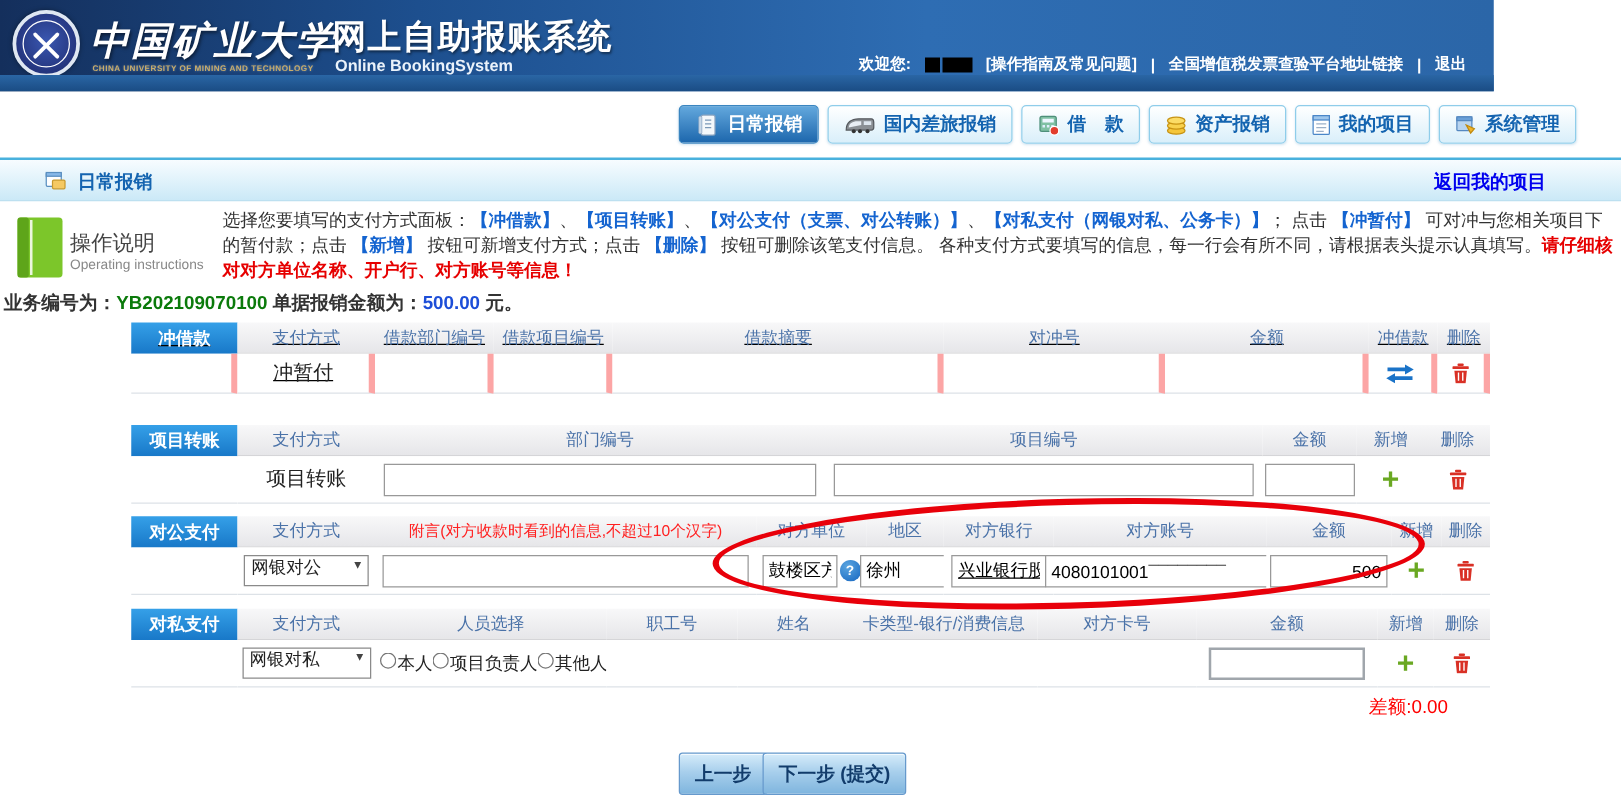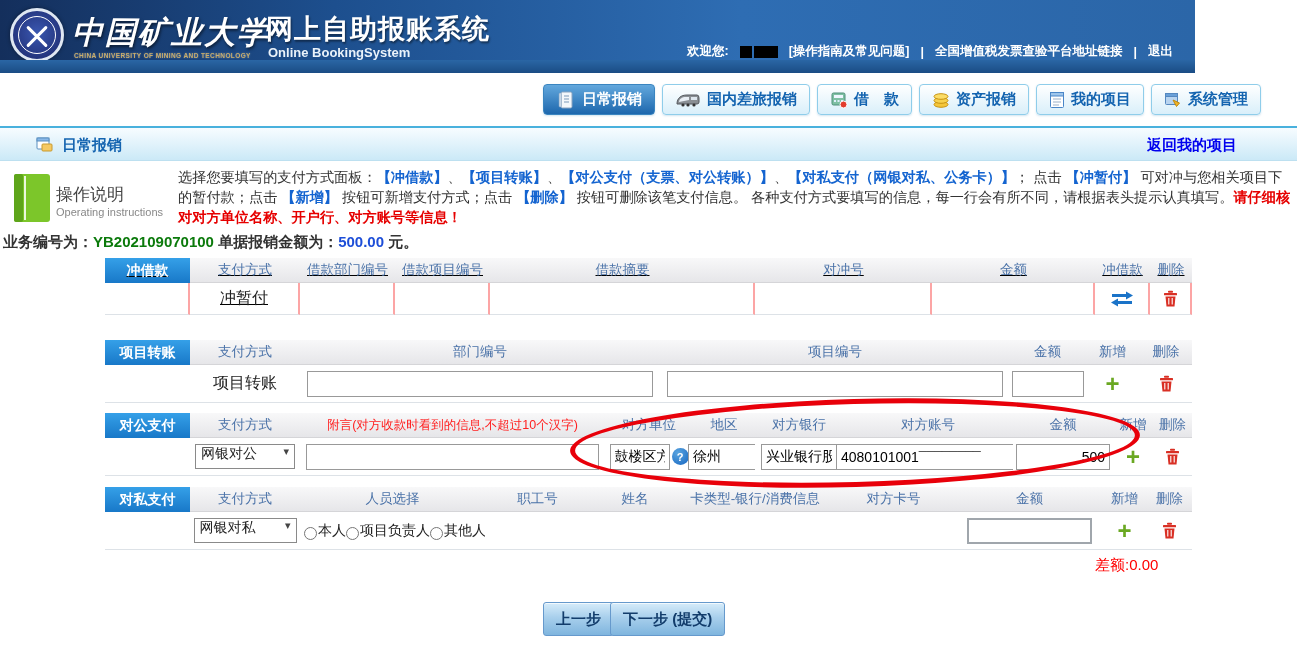--- a/index.html
+++ b/index.html
@@ -56,36 +56,36 @@
 
   
   .ptable { position:absolute; left:105px; width:1087px; display:grid; font-size:13.5px; }
   .ptable > div { display:flex; align-items:center; }
   .hlabel { background:linear-gradient(#35a0e8,#1878c8); color:#fff; font-weight:bold; font-size:14px; justify-content:center; height:25px; }
   .hcell { background:linear-gradient(#f8f8f9,#e6e6e9); color:#4a72a8; justify-content:center; height:25px;
     border-bottom:1px solid #d5d5d8; white-space:nowrap; overflow:visible; }
   .rcell { background:#fff; border-bottom:1px solid #dde2e7; justify-content:center; }
   .rc-left { justify-content:flex-start; padding-left:4px; }
   .t1 { top:258px; grid-template-columns:85px 110px 95px 95px 265px 177px 163px 55px 42px;text-decoration:underline; }
-  .t1 .rcell { height:32px; border-right:2px solid #fca5a5; }
+  .t1 .rcell { height:32px; border-right:5px solid #fca5a5; }
   .t2 { top:340px; grid-template-columns:85px 110px 360px 350px 75px 55px 52px; }
   .t2 .rcell { height:38px; }
   .t3 { top:413px; grid-template-columns:85px 110px 305px 88px 62px 88px 170px 100px 40px 39px; }
   .t3 .rcell { height:38px; }
   .t4 { top:487px; grid-template-columns:85px 110px 185px 105px 90px 150px 127px 145px 45px 45px; }
   .t4 .rcell { height:38px; }
   .pay-text { font-size:16px; color:#222; }
   .red-head { color:#ff2020; font-size:12.5px; }
   input[type=text] { height:26px; border:1px solid #999; background:#fff; font-size:14px; padding:0 4px; font-family:inherit; }
   .inp-wide { width:96%; }
   .inp-amt { text-align:right; }
   .sel { height:25px; border:1px solid #8a8a8a; background:#fff; display:flex; 
     justify-content:space-between; padding:0 5px; font-size:14px; color:#222; cursor:pointer; }
   .sel .caret { font-size:11px; color:#444; margin-left:6px; }
-  .radios { display:flex; align-items:flex-end; font-size:14px; color:#222; white-space:nowrap; }
+  .radios { display:flex; align-items:flex-start; font-size:14px; color:#222; white-space:nowrap; }
   .radios input { margin:0 1px 0 0; width:13px; height:13px; }
   .plus-btn { color:#6aa822; font-size:24px; font-weight:bold; cursor:pointer; line-height:1; }
   .icon-btn { cursor:pointer; display:inline-flex; }
   .help-badge { width:17px; height:17px; border-radius:50%; background:radial-gradient(circle at 35% 30%, #5aa5e0, #1565c0);
     color:#fff; font-size:11px; font-weight:bold; display:inline-flex; align-items:center; justify-content:center; margin-left:2px; cursor:pointer; }
 
   
   .diff { position:absolute; left:1095px; top:556px; color:#ff0000; font-size:15px; }
   .btn { position:absolute; top:602px; height:34px; border:1px solid #6699cc; border-radius:3px;
     background:linear-gradient(180deg,#d6ecfa 0%,#a8cfec 45%,#7fb5de 100%);
@@ -317,21 +317,21 @@
       <input type="text" class="inp-wide" value="" style="">
     </div>
   <div class="rcell">
     <input type="text" style="width: 60px;" value="鼓楼区方">
     <span class="help-badge">?</span>
   </div>
   <div class="rcell">
       <input type="text" style="width: 72px;" value="徐州">
     </div>
   <div class="rcell">
-      <input type="text" style="width: 76px;" value="兴业银行股">
+      <input type="text" style="width: 76px; text-decoration: underline;" value="兴业银行股">
     </div>
   <div class="rcell">
       <input type="text" style="width: 184px;" value="4080101001¯¯¯¯¯¯¯¯">
     </div>
   <div class="rcell">
       <input type="text" class="inp-amt" style="width: 94px;" value="500">
     </div>
   <div class="rcell">
       <span class="plus-btn">+</span>
     </div>

